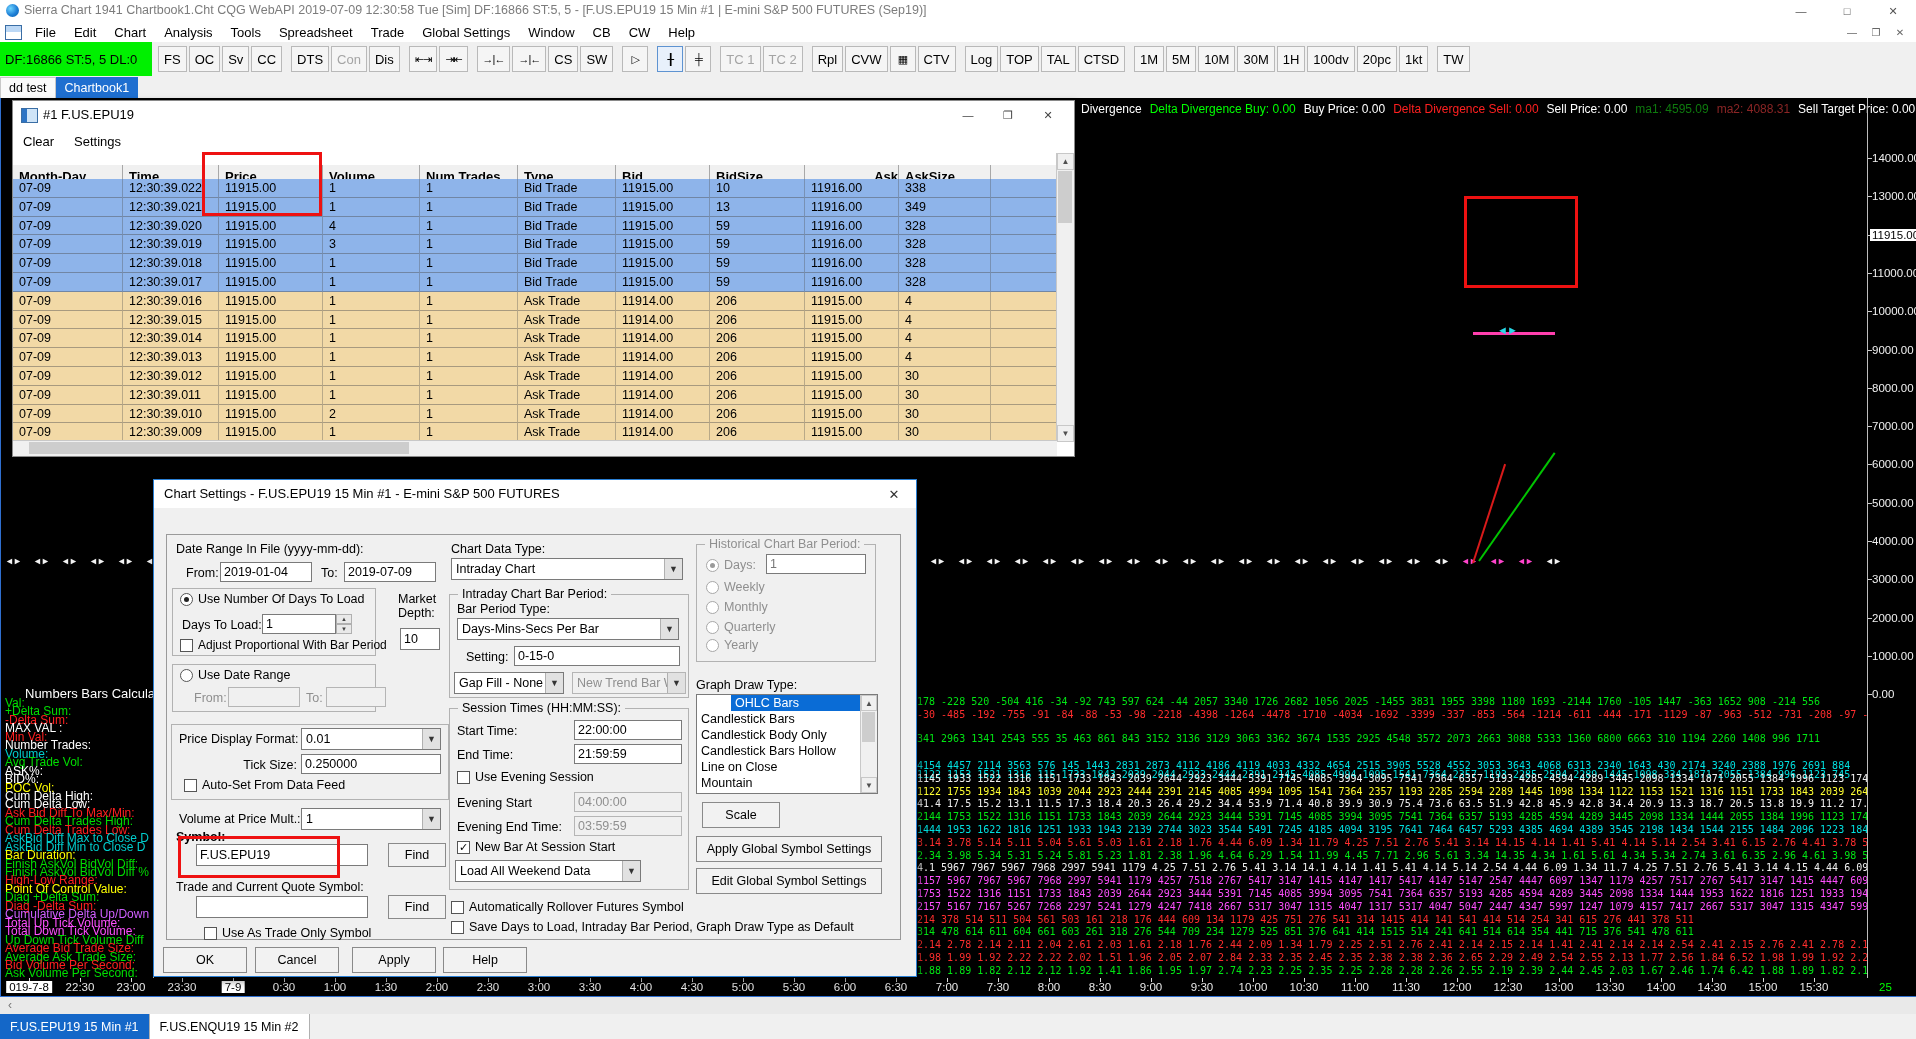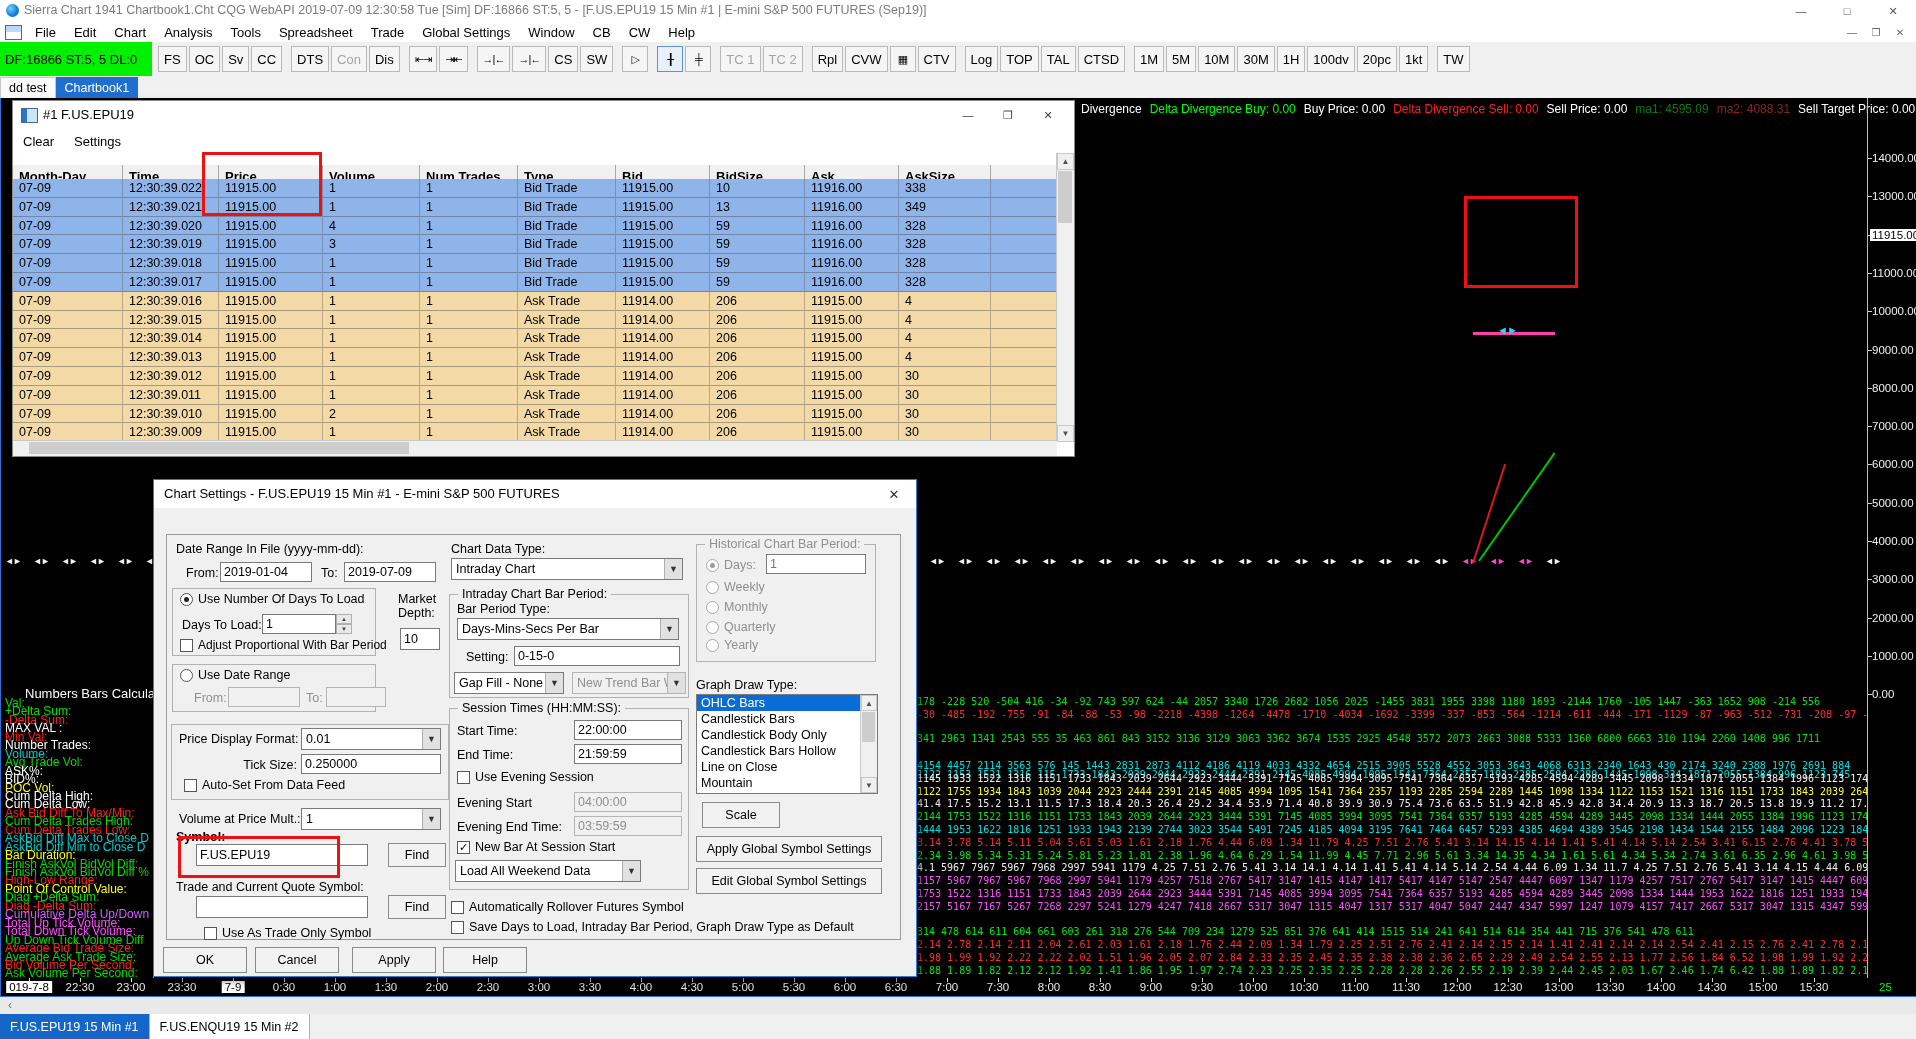--- a/index.html
+++ b/index.html
@@ -338,20 +338,21 @@
         <div class="numrow" style="top: 89.6px; color: rgb(255, 255, 50);">1122 1755 1934 1843 1039 2044 2923 2444 2391 2145 4085 4994 1095 1541 7364 2357 1193 2285 2594 2289 1445 1098 1334 1122 1153 1521 1316 1151 1733 1843 2039 2644</div>
         <div class="numrow" style="top: 102.4px; color: rgb(240, 240, 240);">41.4 17.5 15.2 13.1 11.5 17.3 18.4 20.3 26.4 29.2 34.4 53.9 71.4 40.8 39.9 30.9 75.4 73.6 63.5 51.9 42.8 45.9 42.8 34.4 20.9 13.3 18.7 20.5 13.8 19.9 11.2 17.4</div>
         <div class="numrow" style="top: 115.2px; color: rgb(0, 230, 20);">2144 1753 1522 1316 1151 1733 1843 2039 2644 2923 3444 5391 7145 4085 3994 3095 7541 7364 6357 5193 4285 4594 4289 3445 2098 1334 1444 2055 1384 1996 1123 1745</div>
         <div class="numrow" style="top: 128px; color: rgb(0, 224, 224);">1444 1953 1622 1816 1251 1933 1943 2139 2744 3023 3544 5491 7245 4185 4094 3195 7641 7464 6457 5293 4385 4694 4389 3545 2198 1434 1544 2155 1484 2096 1223 1845</div>
         <div class="numrow" style="top: 140.8px; color: rgb(255, 46, 46);">3.14 3.78 5.14 5.11 5.04 5.61 5.03 1.61 2.18 1.76 4.44 6.09 1.34 11.79 4.25 7.51 2.76 5.41 3.14 14.15 4.14 1.41 5.41 4.14 5.14 2.54 3.41 6.15 2.76 4.41 3.78 5.11</div>
         <div class="numrow" style="top: 153.6px; color: rgb(0, 230, 20);">2.34 3.98 5.34 5.31 5.24 5.81 5.23 1.81 2.38 1.96 4.64 6.29 1.54 11.99 4.45 7.71 2.96 5.61 3.34 14.35 4.34 1.61 5.61 4.34 5.34 2.74 3.61 6.35 2.96 4.61 3.98 5.31</div>
         <div class="numrow" style="top: 166.4px; color: rgb(240, 240, 240);">4.1 5967 7967 5967 7968 2997 5941 1179 4.25 7.51 2.76 5.41 3.14 14.1 4.14 1.41 5.41 4.14 5.14 2.54 4.44 6.09 1.34 11.7 4.25 7.51 2.76 5.41 3.14 4.15 4.44 6.09</div>
         <div class="numrow" style="top: 179.2px; color: rgb(255, 80, 255);">1157 5967 7967 5967 7968 2997 5941 1179 4257 7518 2767 5417 3147 1415 4147 1417 5417 4147 5147 2547 4447 6097 1347 1179 4257 7517 2767 5417 3147 1415 4447 6097</div>
         <div class="numrow" style="top: 192px; color: rgb(255, 80, 255);">1753 1522 1316 1151 1733 1843 2039 2644 2923 3444 5391 7145 4085 3994 3095 7541 7364 6357 5193 4285 4594 4289 3445 2098 1334 1444 1953 1622 1816 1251 1933 1943</div>
         <div class="numrow" style="top: 204.8px; color: rgb(255, 80, 255);">2157 5167 7167 5267 7268 2297 5241 1279 4247 7418 2667 5317 3047 1315 4047 1317 5317 4047 5047 2447 4347 5997 1247 1079 4157 7417 2667 5317 3047 1315 4347 5997</div>
+        <div class="numrow" style="top: 217.6px; color: rgb(255, 46, 46);">214 378 514 511 504 561 503 161 218 176 444 609 134 1179 425 751 276 541 314 1415 414 141 541 414 514 254 341 615 276 441 378 511</div>
         <div class="numrow" style="top: 230.4px; color: rgb(0, 230, 20);">314 478 614 611 604 661 603 261 318 276 544 709 234 1279 525 851 376 641 414 1515 514 241 641 514 614 354 441 715 376 541 478 611</div>
         <div class="numrow" style="top: 243.2px; color: rgb(255, 46, 46);">2.14 2.78 2.14 2.11 2.04 2.61 2.03 1.61 2.18 1.76 2.44 2.09 1.34 1.79 2.25 2.51 2.76 2.41 2.14 2.15 2.14 1.41 2.41 2.14 2.14 2.54 2.41 2.15 2.76 2.41 2.78 2.11</div>
         <div class="numrow" style="top: 256px; color: rgb(255, 46, 46);">1.98 1.99 1.92 2.22 2.22 2.02 1.51 1.96 2.05 2.07 2.84 2.33 2.35 2.45 2.35 2.38 2.38 2.36 2.65 2.29 2.49 2.54 2.55 2.13 1.77 2.56 1.84 6.52 1.98 1.99 1.92 2.22</div>
         <div class="numrow" style="top: 268.8px; color: rgb(0, 230, 20);">1.88 1.89 1.82 2.12 2.12 1.92 1.41 1.86 1.95 1.97 2.74 2.23 2.25 2.35 2.25 2.28 2.28 2.26 2.55 2.19 2.39 2.44 2.45 2.03 1.67 2.46 1.74 6.42 1.88 1.89 1.82 2.12</div>
       </div>
 
     <div id="pricescale">
         <div class="ptick" style="top: 60px;"></div>
         <div class="pricelab" style="top: 54px;">14000.00</div>
         <div class="ptick" style="top: 98.3px;"></div>
@@ -481,21 +482,21 @@
       </div>
     <div id="ts-header">
         <div class="ts-h-cell" style="width: 110px;">Month-Day</div>
         <div class="ts-h-cell" style="width: 96px;">Time</div>
         <div class="ts-h-cell" style="width: 104px;">Price</div>
         <div class="ts-h-cell" style="width: 97px;">Volume</div>
         <div class="ts-h-cell" style="width: 98px;">Num Trades</div>
         <div class="ts-h-cell" style="width: 98px;">Type</div>
         <div class="ts-h-cell" style="width: 94px;">Bid</div>
         <div class="ts-h-cell" style="width: 95px;">BidSize</div>
-        <div class="ts-h-cell" style="width: 94px;">Ask</div>
+        <div class="ts-h-cell" style="width: 94px; text-align: right;">Ask</div>
         <div class="ts-h-cell" style="width: 92px;">AskSize</div>
         <div class="ts-h-cell" style="width: 66px; border-right: none;"></div>
       </div>
     <div id="ts-body">
         <div class="ts-row bid">
           <div class="ts-cell" style="width: 110px;">07-09</div>
           <div class="ts-cell" style="width: 96px;">12:30:39.022</div>
           <div class="ts-cell" style="width: 104px;">11915.00</div>
           <div class="ts-cell" style="width: 97px;">1</div>
           <div class="ts-cell" style="width: 98px;">1</div>
@@ -814,21 +815,21 @@
     <div class="radio dis" style="left:552px;top:121px;"></div>
     <div class="dl dis" style="left:570px;top:120px;">Monthly</div>
     <div class="radio dis" style="left:552px;top:141px;"></div>
     <div class="dl dis" style="left:570px;top:140px;">Quarterly</div>
     <div class="radio dis" style="left:552px;top:159px;"></div>
     <div class="dl dis" style="left:570px;top:158px;">Yearly</div>
 
     <div class="dl" style="left:542px;top:198px;">Graph Draw Type:</div>
     <div id="gdt-list" style="left:542px;top:214px;width:182px;height:100px;">
 
-    <div class="gdt-opt sel" style="width: 162px;">OHLC Bars</div>
+    <div class="gdt-opt sel" style="width: 162px; margin-left: 34px;">OHLC Bars</div>
         <div class="gdt-opt" style="width: 162px;">Candlestick Bars</div>
         <div class="gdt-opt" style="width: 162px;">Candlestick Body Only</div>
         <div class="gdt-opt" style="width: 162px;">Candlestick Bars Hollow</div>
         <div class="gdt-opt" style="width: 162px;">Line on Close</div>
         <div class="gdt-opt" style="width: 162px;">Mountain</div>
         <div id="gdt-scroll">
         <div class="scr-arrow" style="top:0;width:16px;height:16px;">▲</div>
         <div id="gdt-thumb"></div>
         <div class="scr-arrow" style="bottom:0;width:16px;height:16px;">▼</div>
       </div>

